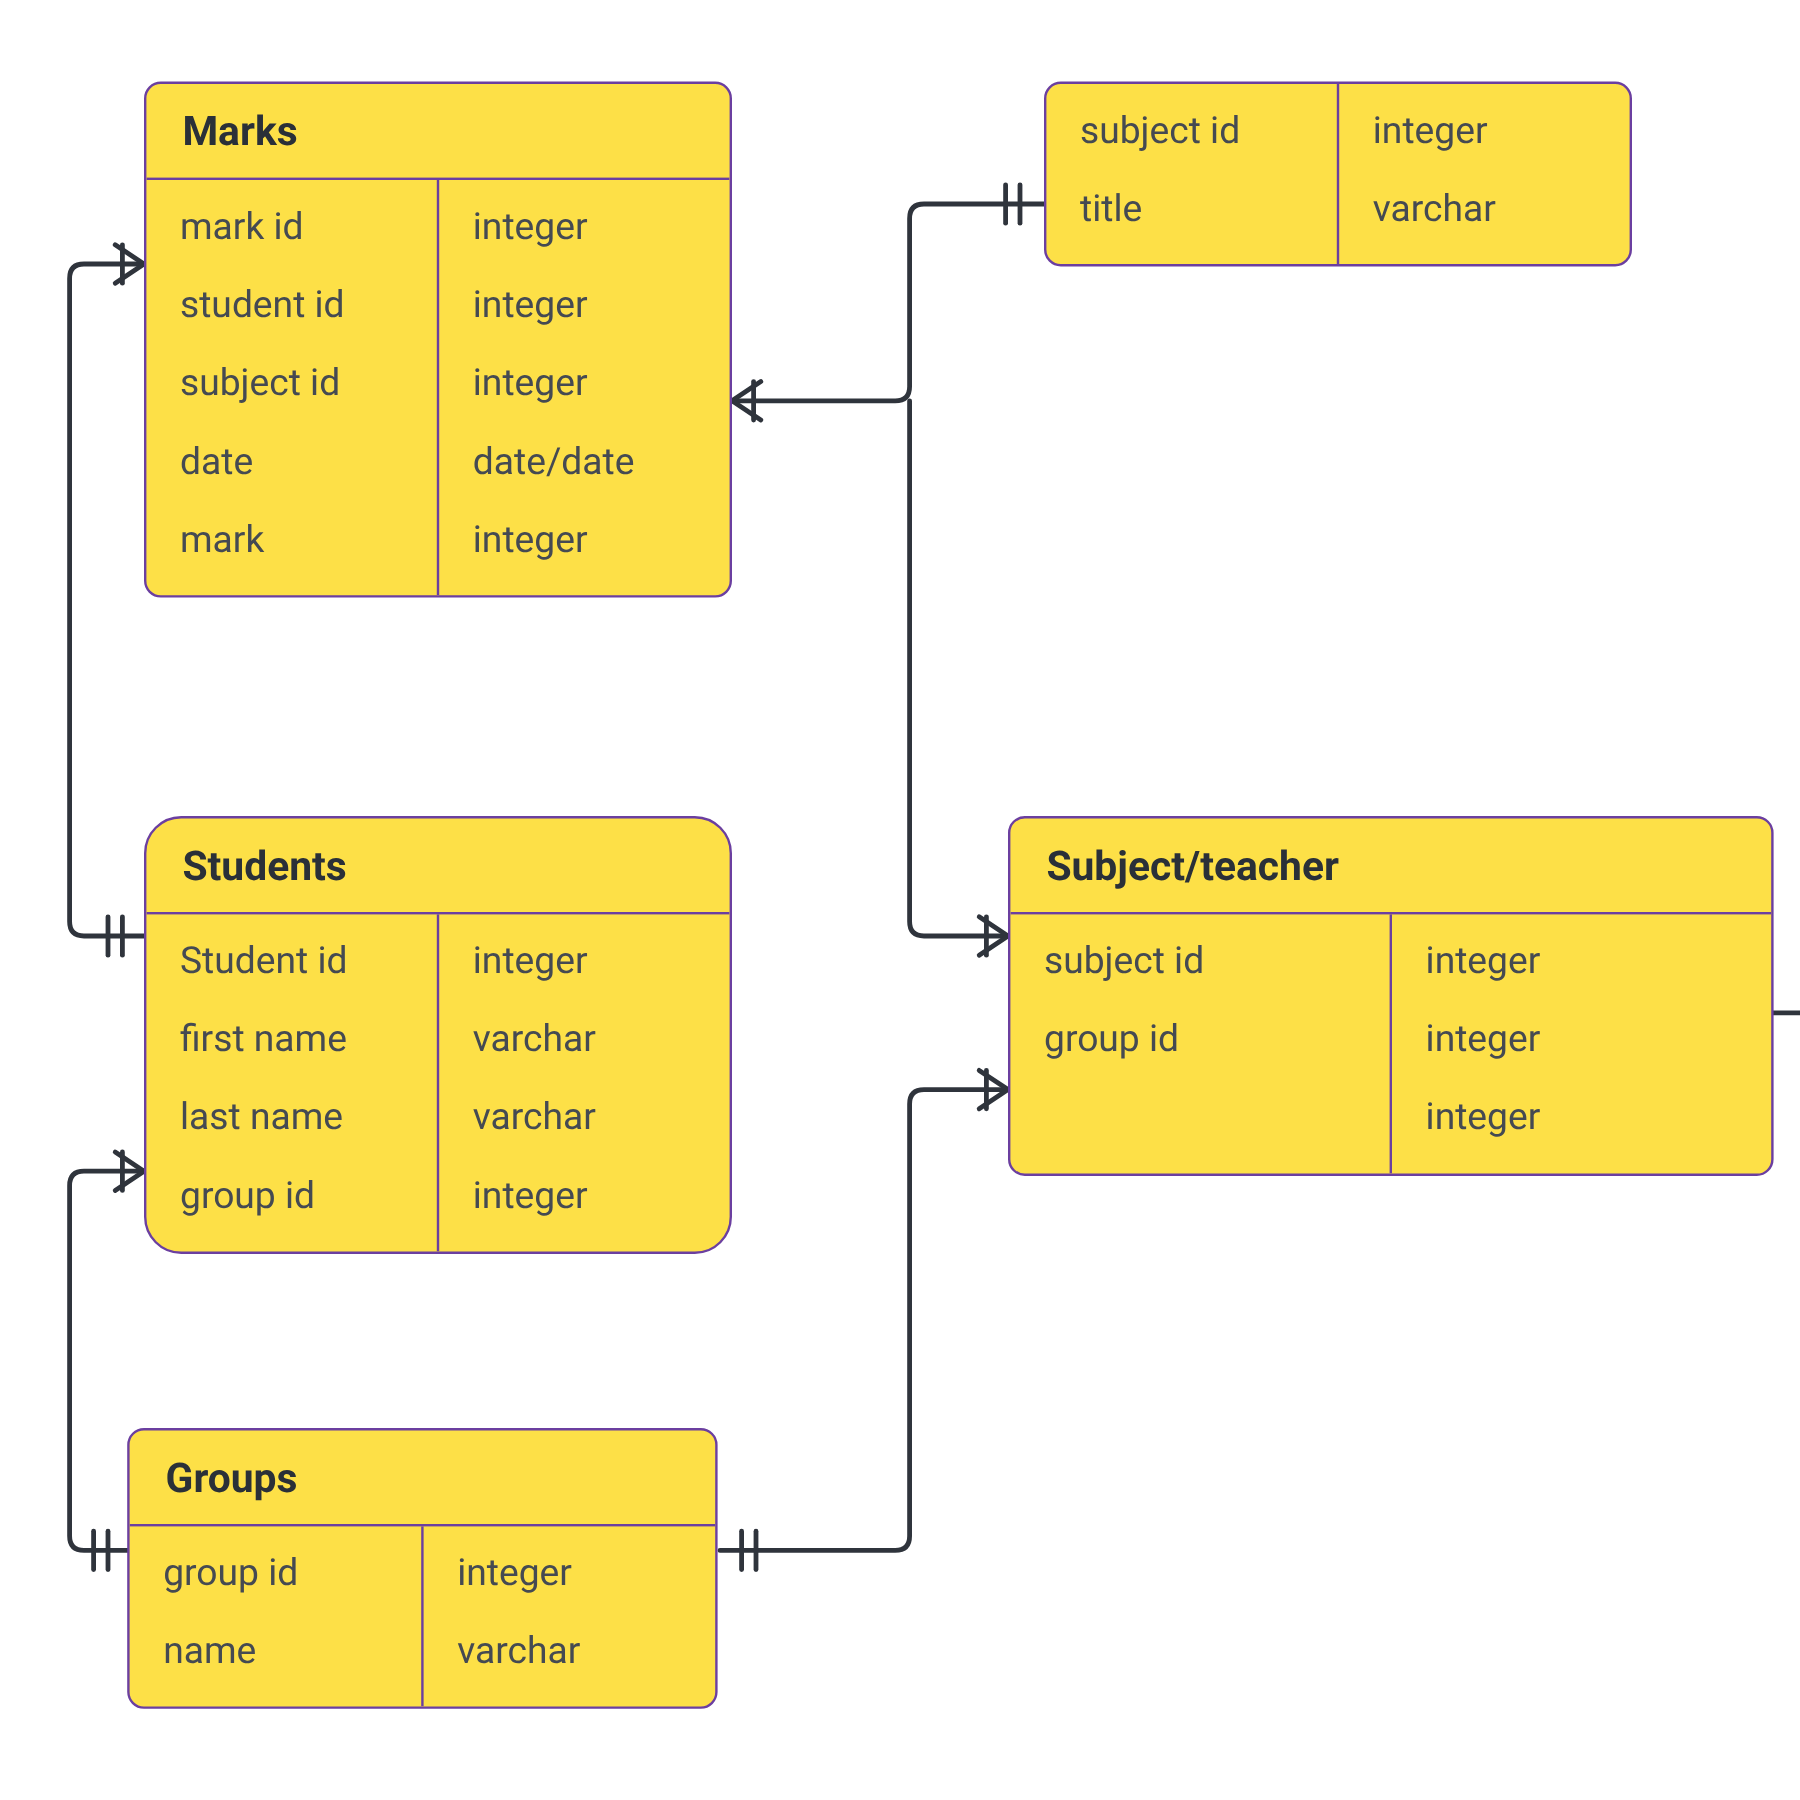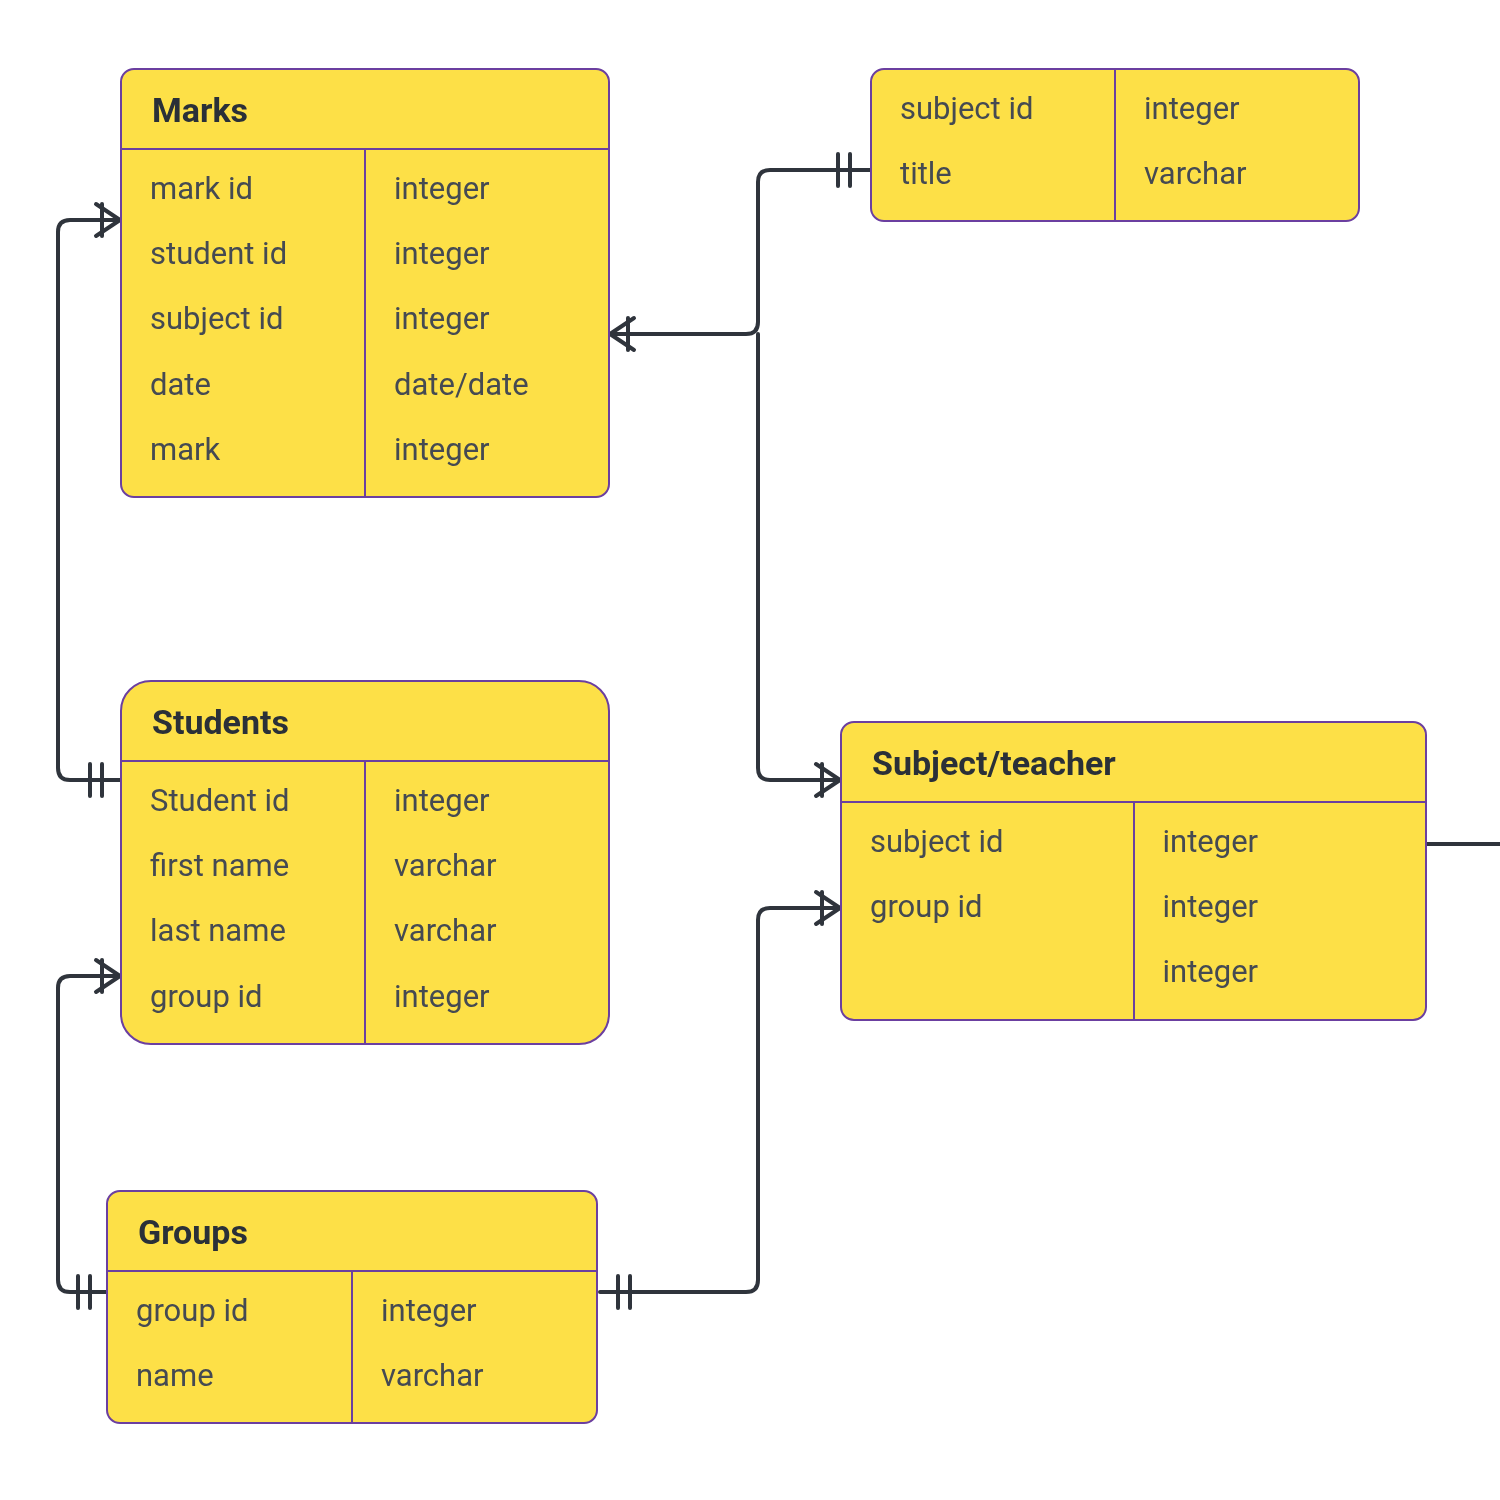--- a/index.html
+++ b/index.html
@@ -155,21 +155,21 @@
       </div>
       <div class="col">
         <div class="field">integer</div>
         <div class="field">varchar</div>
         <div class="field">varchar</div>
         <div class="field">integer</div>
       </div>
     </div>
   </div>
 
-  <div class="entity" style="left:840px; top:680px; width:587px;margin-top:41px;">
+  <div class="entity" style="left:840px; top:680px; width:638px;">
     <div class="title">Subject/teacher</div>
     <div class="body">
       <div class="col left">
         <div class="field">subject id</div>
         <div class="field">group id</div>
       </div>
       <div class="col">
         <div class="field">integer</div>
         <div class="field">integer</div>
         <div class="field">integer</div>

